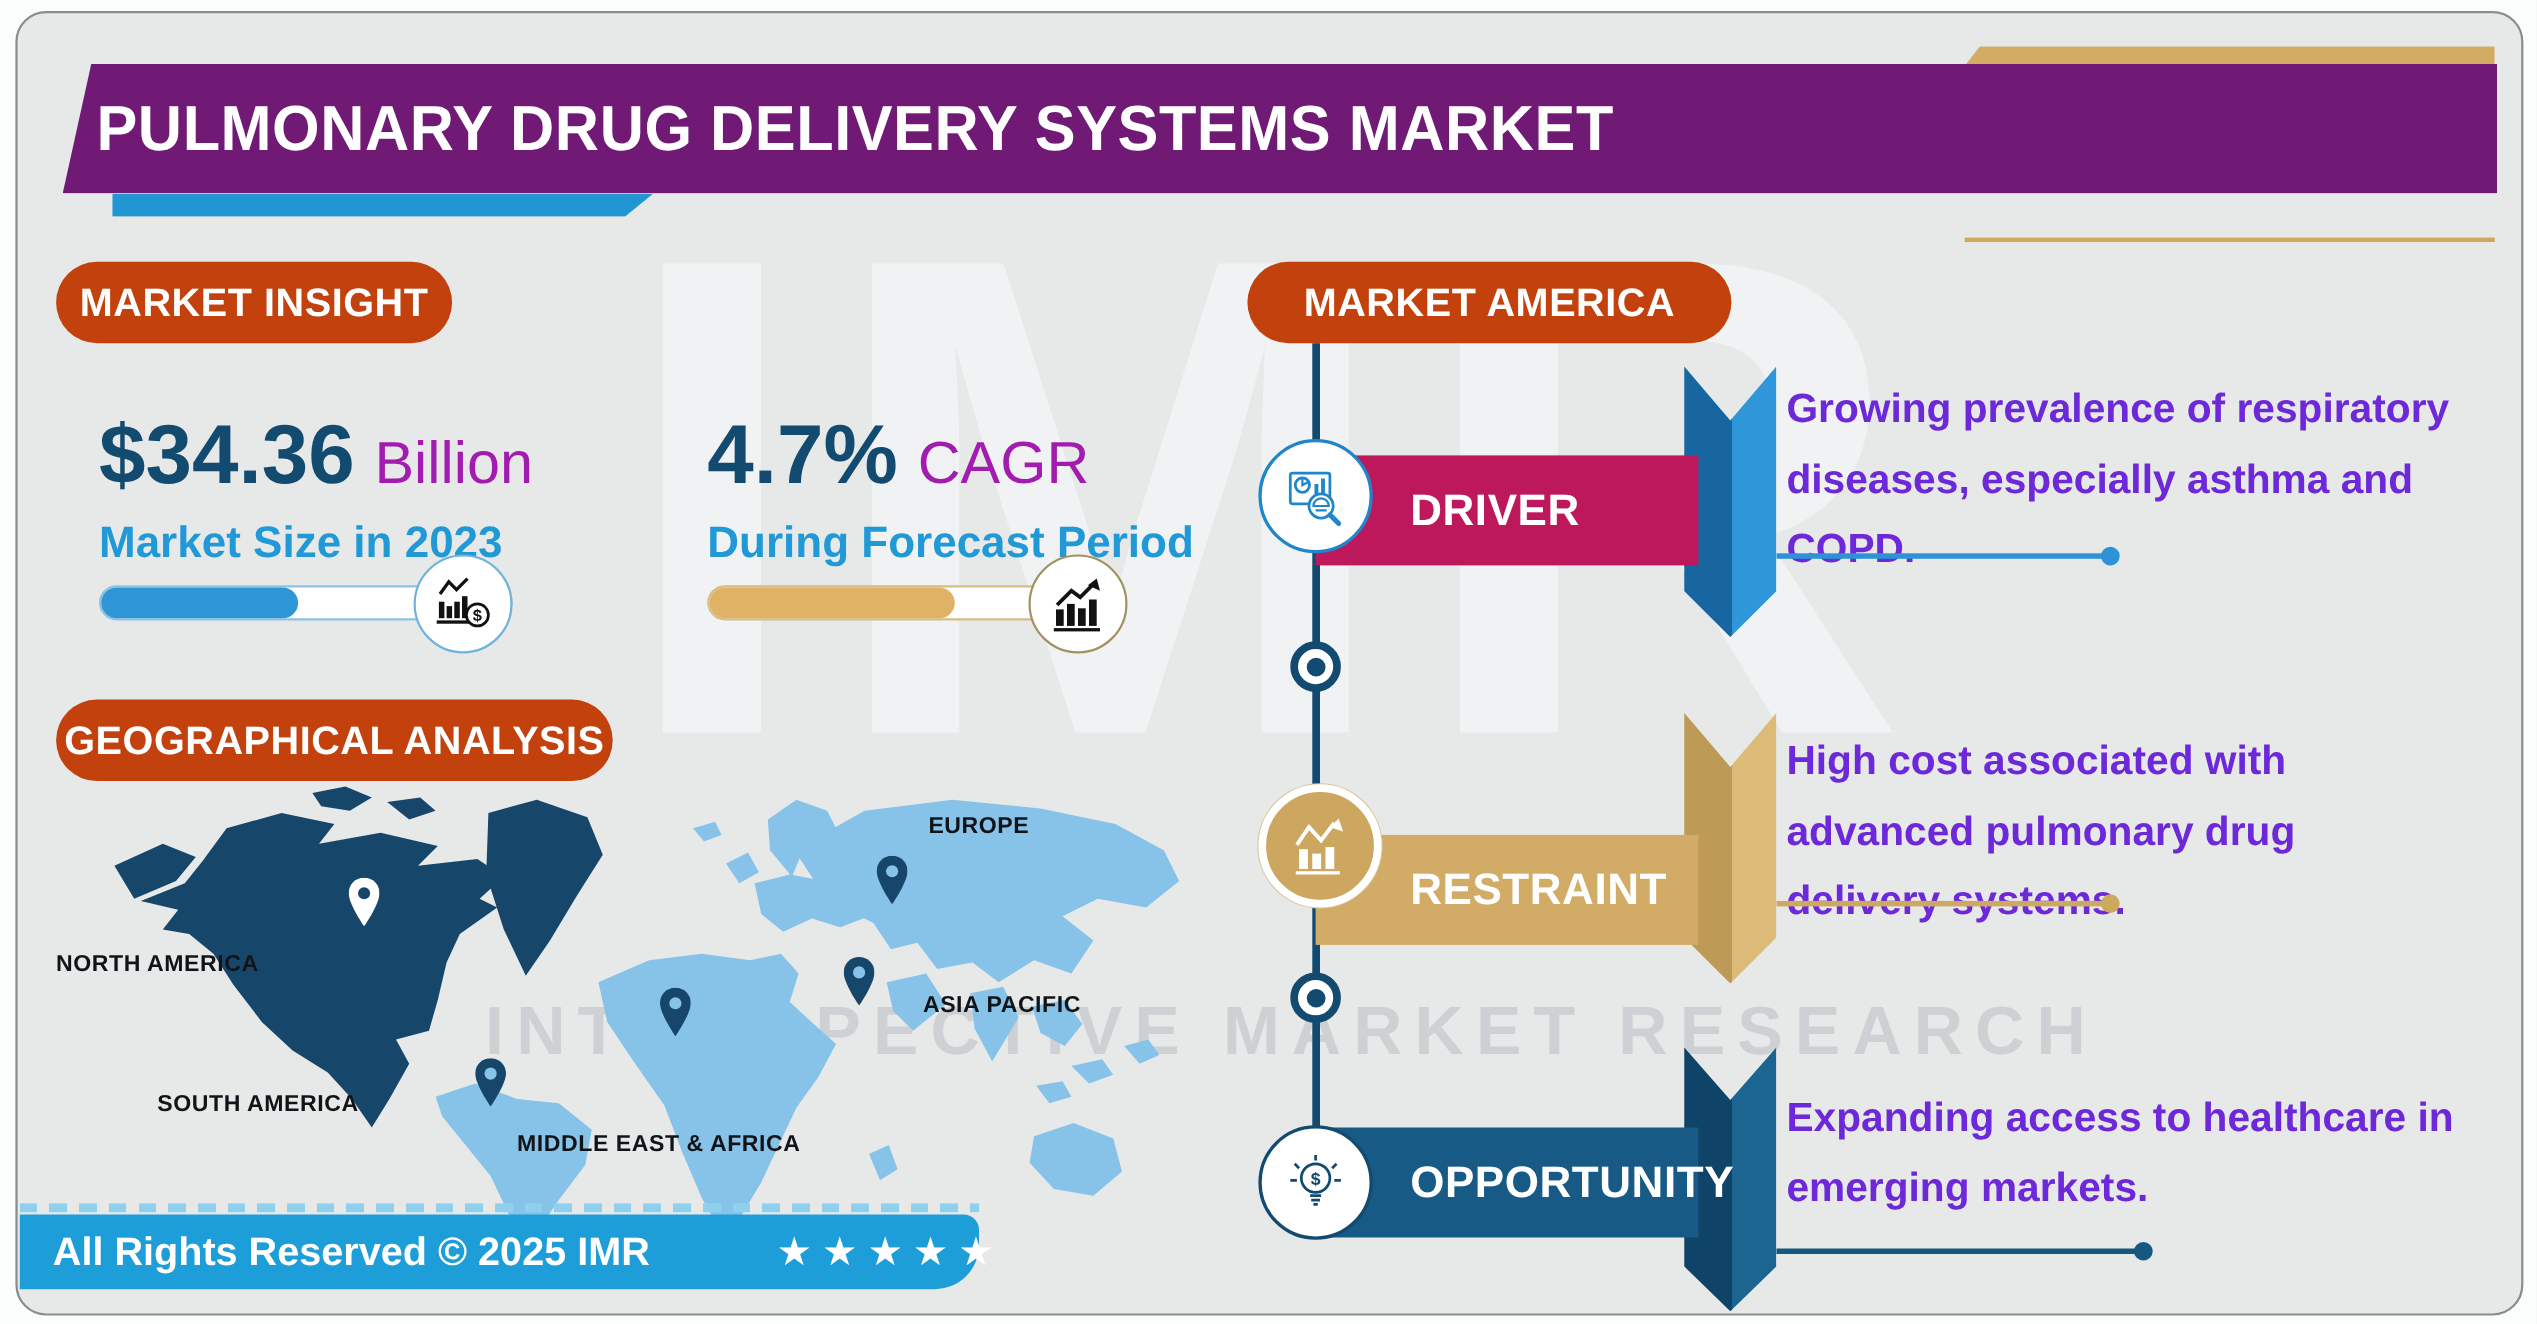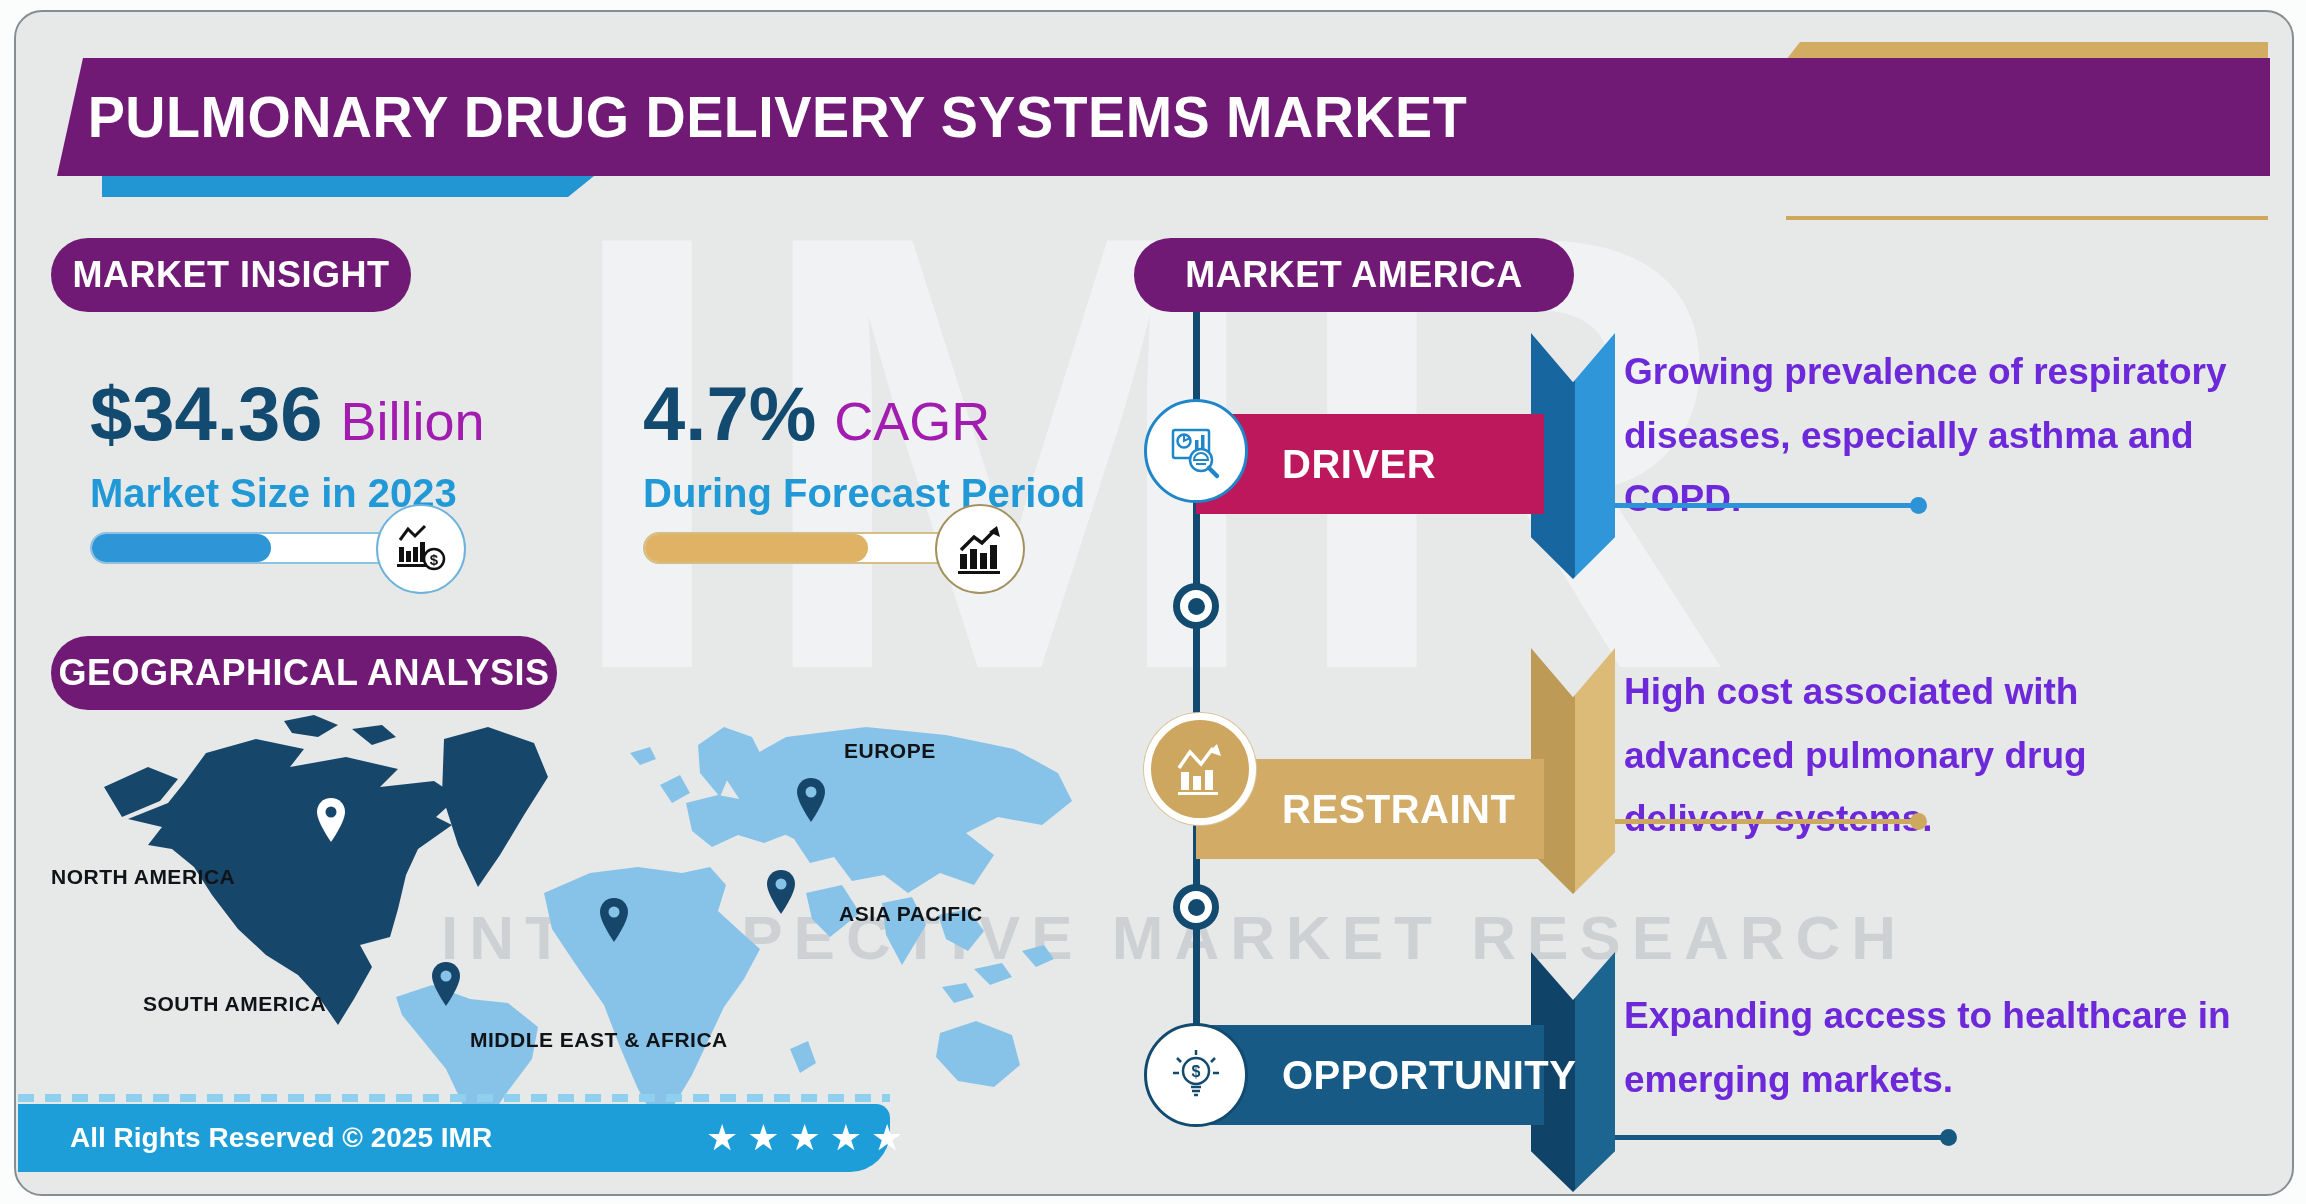--- a/index.html
+++ b/index.html
@@ -16,21 +16,21 @@
             clip-path:polygon(14px 0,100% 0,100% 100%,0 100%);}
   .title-bar{position:absolute;left:41px;top:46px;width:2213px;height:118px;background:#701a75;z-index:2;
              clip-path:polygon(26px 0,100% 0,100% 100%,0 100%);}
   .title-bar:after{content:"";position:absolute;left:0;top:100%;width:100%;height:4px;background:#d2e8f5;}
   .title-bar h1{margin:0;padding-left:32px;line-height:118px;font-size:58px;font-weight:700;color:#fff;
                 letter-spacing:.5px;transform:scaleX(.96);transform-origin:left center;white-space:nowrap;}
   .blue-accent{position:absolute;left:86px;top:164px;width:492px;height:21px;background:#2196d3;z-index:3;
                clip-path:polygon(0 0,100% 0,calc(100% - 26px) 100%,0 100%);}
   .gold-line{position:absolute;left:1770px;top:204px;width:482px;height:4px;background:#cfa75d;z-index:2;}
   
-  .pill{position:absolute;background:#701a75;border-radius:40px;color:#fff;font-weight:700;z-index:3;
+  .pill{position:absolute;background:#c2410c;border-radius:40px;color:#fff;font-weight:700;z-index:3;
         display:flex;align-items:center;justify-content:center;font-size:36px;letter-spacing:.5px;}
   .pill-mi{left:35px;top:226px;width:360px;height:74px;}
   .pill-ga{left:35px;top:624px;width:506px;height:74px;}
   .pill-md{left:1118px;top:226px;width:440px;height:74px;}
   
   .stat{position:absolute;z-index:3;}
   .stat .num-row{display:flex;align-items:baseline;gap:18px;white-space:nowrap;}
   .stat .big{font-size:76px;font-weight:700;color:#134a70;}
   .stat .unit{font-size:54px;font-weight:400;color:#a21caf;}
   .stat .cap{margin-top:14px;font-size:40px;font-weight:700;color:#2199d6;white-space:nowrap;}
@@ -89,21 +89,21 @@
   .connector{position:absolute;left:1599px;height:5px;z-index:3;}
   .connector:after{content:"";position:absolute;right:-12px;top:-6px;width:17px;height:17px;border-radius:50%;background:inherit;}
   .conn-driver{top:491px;width:300px;background:#2e93d6;}
   .conn-restraint{top:807px;width:300px;background:#cda85f;}
   .conn-opportunity{top:1123px;width:330px;background:#16587f;}
   
   .foot-dashes{position:absolute;left:2px;top:1082px;width:872px;height:8px;z-index:4;
       background:repeating-linear-gradient(90deg,#8fd0ef 0 16px,transparent 16px 27px);}
   .footer-bar{position:absolute;left:2px;top:1092px;width:872px;height:68px;background:#1d9ed8;z-index:5;
       border-radius:0 14px 40px 0;display:flex;align-items:center;}
-  .footer-bar .foot-text{margin-left:52px;color:#fff;font-size:28px;font-weight:700;white-space:nowrap;}
+  .footer-bar .foot-text{margin-left:30px;color:#fff;font-size:36px;font-weight:700;white-space:nowrap;}
   .footer-bar .stars{position:absolute;left:688px;color:#fff;font-size:36px;letter-spacing:9px;white-space:nowrap;}
   svg{display:block;}
 </style>
 </head>
 <body>
 
 <div class="stage">
   <div class="card">
 
     <div class="wm-brand">IMR</div>

